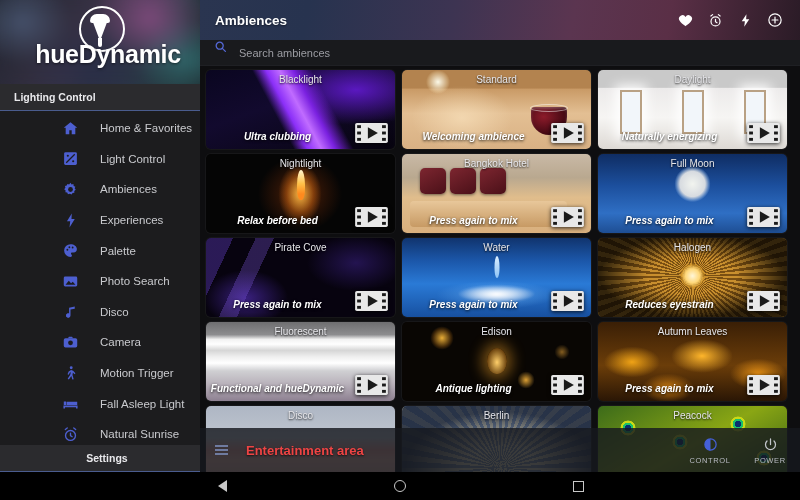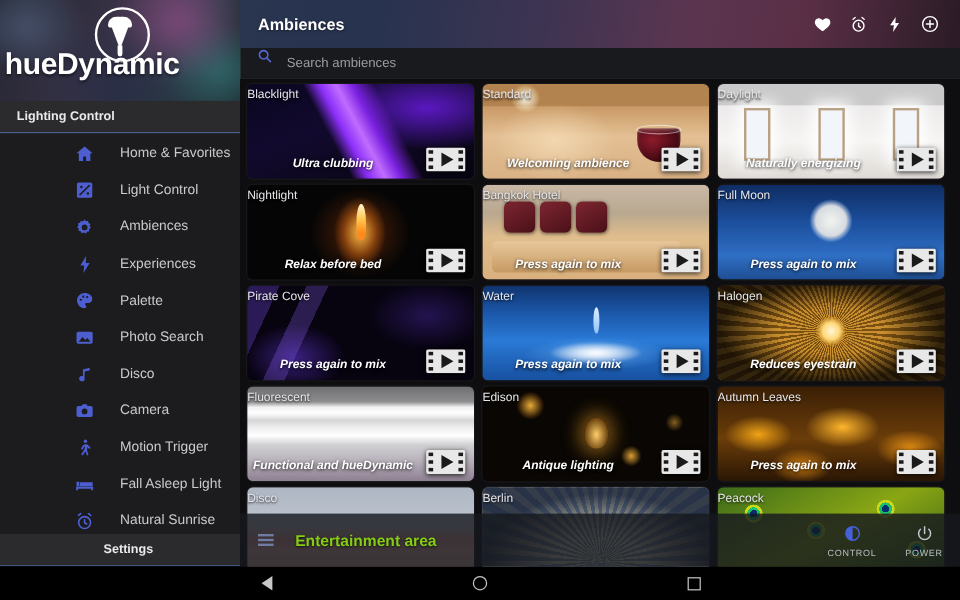--- a/index.html
+++ b/index.html
@@ -38,21 +38,21 @@
   }
   .bulb-cap{
     position:absolute; left:50%; top:10px; transform:translateX(-50%);
     width:20px; height:9px; background:#fff; border-radius:9px 9px 3px 3px;
   }
   .bulb-tip{
     position:absolute; left:50%; top:34px; transform:translateX(-50%);
     width:4px; height:9px; background:#fff; border-radius:0 0 2px 2px;
   }
   #brand-text{
-    position:absolute; left:4px; right:0; top:40px; 
+    position:absolute; left:16px; right:0; top:40px; text-align:center;
     color:#fff; font-size:25px; font-weight:700; letter-spacing:-.3px;
     text-shadow:0 1px 3px rgba(0,0,0,.55);
   }
 
   .section-head{
     height:27px; line-height:27px; padding-left:14px;
     color:#e9e9ec; font-size:10.5px; font-weight:700;
     background:#2b2b2e; border-bottom:1px solid #4a5c8e;
   }
   #menu{ padding-top:2px;margin-left:46px; }
@@ -109,21 +109,21 @@
   }
   #grid{ display:flex; flex-wrap:wrap; gap:5px 7px; }
 
   .card{
     position:relative; width:189px; height:79px; border-radius:5px;
     overflow:hidden; cursor:pointer; background:#111;
     box-shadow:0 0 0 1px rgba(255,255,255,.04);
   }
   .card .art{ position:absolute; inset:0; }
   .card-title{
-    position:absolute; top:4px; left:0; right:0; 
+    position:absolute; top:4px; left:0; right:0; text-align:center;
     color:#e6e6ea; font-size:10px; font-weight:400;
     text-shadow:0 1px 2px rgba(0,0,0,.85);
     z-index:3; pointer-events:none;
   }
   .card-sub{
     position:absolute; bottom:7px; left:0; right:46px; text-align:center;
     color:#fff; font-size:10px; font-style:italic; font-weight:600;
     text-shadow:0 1px 3px rgba(0,0,0,.9);
     z-index:3; pointer-events:none;
   }
@@ -276,21 +276,21 @@
     position:absolute; left:200px; bottom:28px; width:600px; height:44px;
     background:rgba(22,24,30,.82);
     display:flex; align-items:center; z-index:20;
   }
   #ent-drag{
     width:26px; display:flex; flex-direction:column; gap:2.5px; align-items:center;
     margin-left:8px; cursor:grab;
   }
   #ent-drag i{ display:block; width:13px; height:1.5px; background:#6f7ba0; }
   #ent-title{
-    color:#84cc16; font-size:13px; font-weight:700; margin-left:12px;
+    color:#ef4444; font-size:13px; font-weight:700; margin-left:12px;
     text-shadow:0 1px 2px rgba(0,0,0,.7);
   }
   #ent-actions{ margin-left:auto; display:flex; padding-right:0; }
   .ent-act{
     width:60px; display:flex; flex-direction:column; align-items:center; cursor:pointer;
   }
   .ent-act .gi{ height:19px; display:flex; align-items:center; }
   .ent-act .lbl{ color:#b9bcc4; font-size:7.5px; letter-spacing:.6px; margin-top:2px; }
 
   

